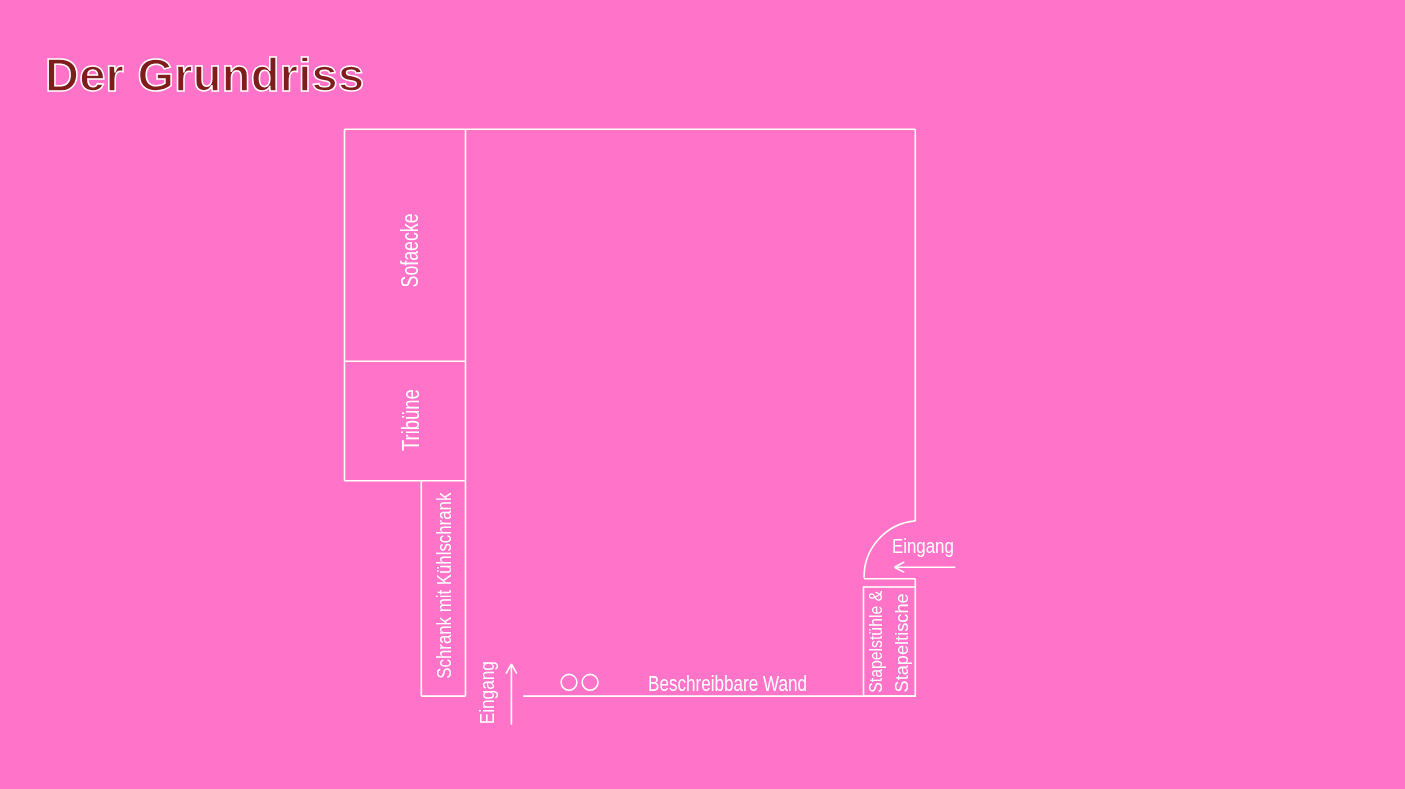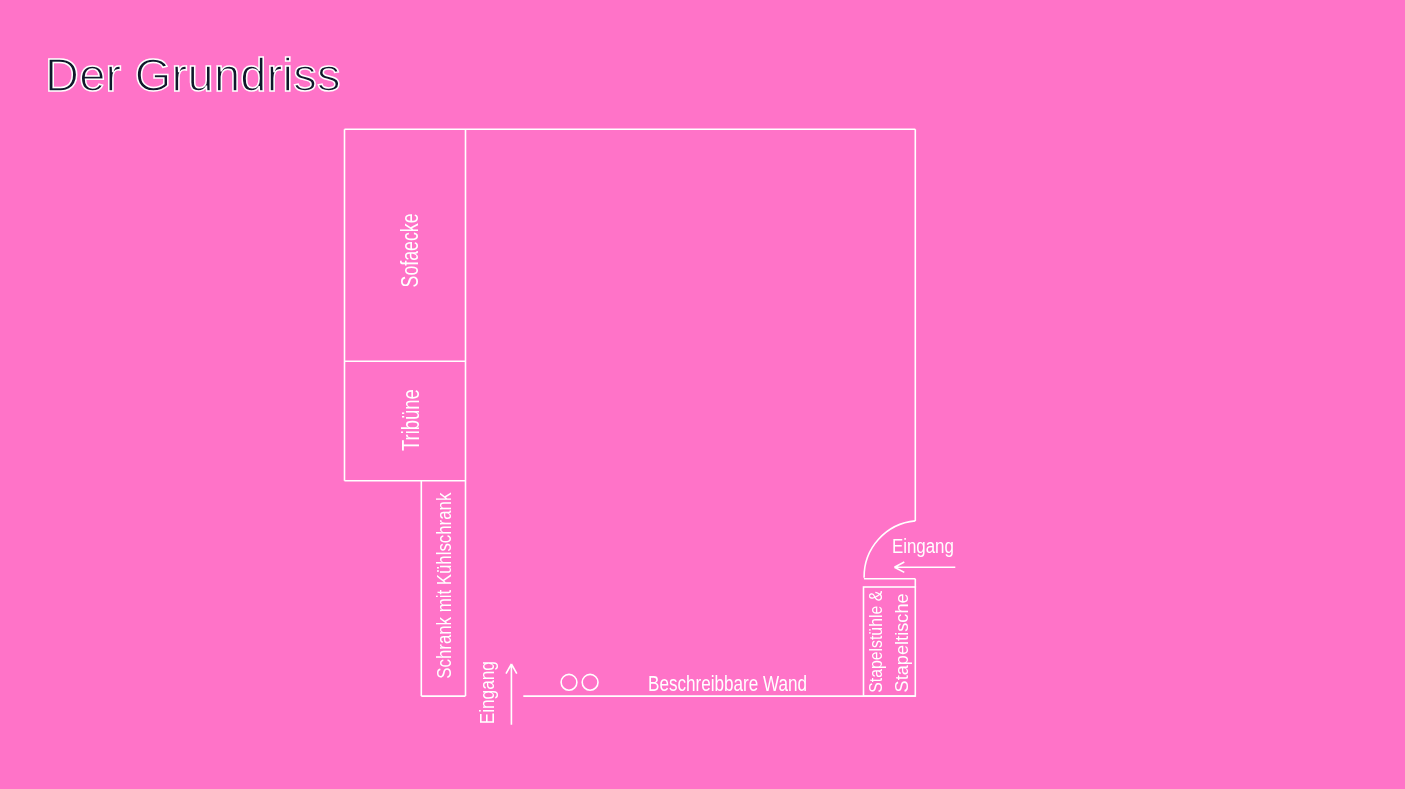--- a/index.html
+++ b/index.html
@@ -1,17 +1,17 @@
 <!DOCTYPE html>
 <html><head>
 <meta charset="utf-8">
 <style>
 html,body{margin:0;padding:0;}
 body{width:1405px;height:789px;background:#ff73c8;font-family:"Liberation Sans",sans-serif;overflow:hidden;position:relative;}
-.title{position:absolute;left:45px;top:51px;color:#0f172a;font-size:47px;font-weight:normal;letter-spacing:0.25px;line-height:1;-webkit-text-stroke:1.5px #fff;}
+.title{position:absolute;left:45px;top:51px;color:#7f1d1d;font-size:47px;font-weight:bold;letter-spacing:0.25px;line-height:1;-webkit-text-stroke:1.5px #fff;}
 svg text{fill:#fff;font-family:"Liberation Sans",sans-serif;}
 </style>
 </head>
 <body>
 
 <div class="title">Der Grundriss</div>
 
 <svg width="1405" height="789" style="position:absolute;left:0;top:0" viewBox="0 0 1405 789">
   <g stroke="#ffffff" stroke-width="1.6" fill="none">
 

